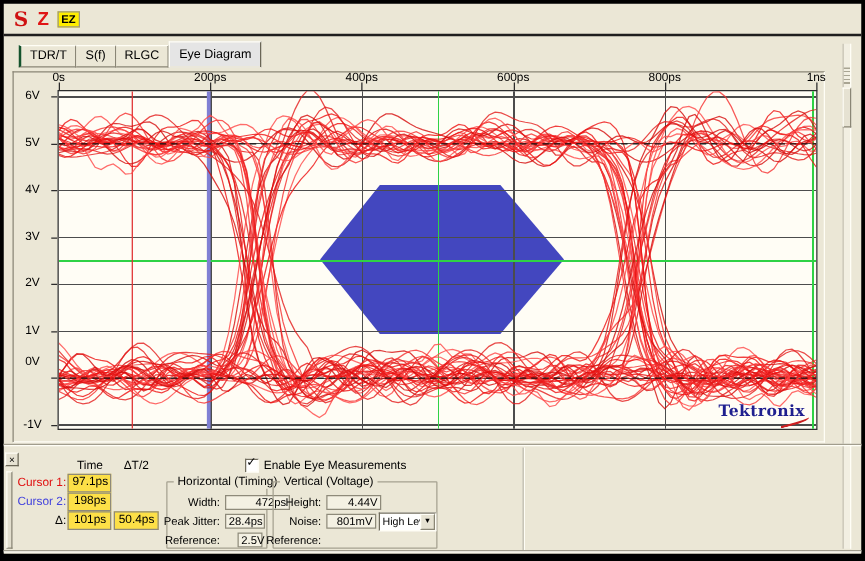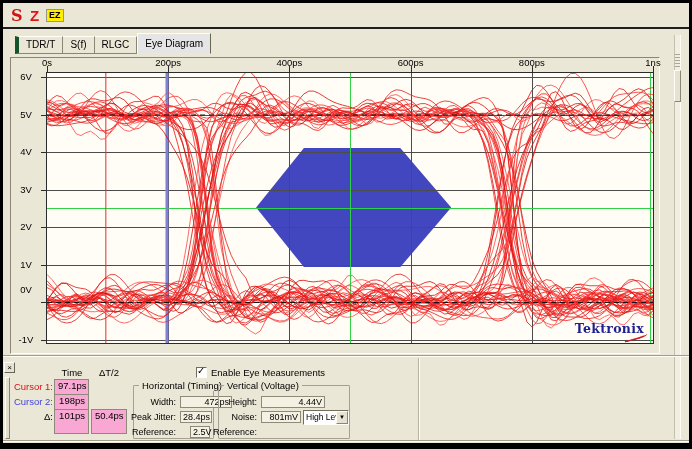--- a/index.html
+++ b/index.html
@@ -11,21 +11,21 @@
 
   
   .tb-s{left:11px;top:6px;color:#cf1212;font:bold 16px "DejaVu Serif",serif;}
   .tb-z{left:30px;top:7px;color:#e01515;font:bold 15px "Liberation Sans",sans-serif;}
   .tb-ez{left:46px;top:9px;background:#ffee00;color:#000;font:bold 9px "Liberation Sans",sans-serif;padding:1px 2px;border:1px solid #9a9684;line-height:9px;}
   .tbrule{left:3px;top:27px;width:686px;height:2px;background:#1f1f1f;}
 
   
   .tabbar{left:15px;top:33px;height:21px;display:flex;align-items:flex-end;}
   .tab{height:18px;padding:2px 7px 0;font-size:10px;background:#ebe7d6;border-top:1px solid #fffef6;border-right:1px solid #8a8676;border-bottom:1px solid #8a8676;white-space:nowrap;cursor:default;}
-  .tab:first-child{border-left:4px solid #14532d;}
+  .tab:first-child{border-left:2px solid #14532d;}
   .tab.active{height:21px;padding-top:4px;border:1px solid;border-color:#fffef6 #6a6656 #ece8d8 #fffef6;background:#e5e5e5;position:relative;z-index:2;}
 
   
   .plotpanel{left:10px;top:57px;width:650px;height:297px;border:1px solid;border-color:#8a8676 #fffef6 #fffef6 #8a8676;background:#ebe7d6;}
   .plotbox{left:46px;top:72px;width:608px;height:272px;border:1px solid #2b2b2b;background:#fffdf5;}
   .xlab{position:absolute;top:57px;width:44px;text-align:center;font-size:9.5px;}
   .xmark{position:absolute;top:66px;width:1px;height:7px;background:#2b2b2b;}
   .ylab{position:absolute;left:13px;width:26px;text-align:center;font-size:9.5px;}
   .ymark{position:absolute;left:41px;width:5px;height:1px;background:#2b2b2b;}
   .logo{position:absolute;right:9px;bottom:7px;font:bold 12.5px "DejaVu Serif",serif;color:#1f1f8f;letter-spacing:.3px;z-index:3;}
@@ -41,21 +41,21 @@
   .divv{left:418px;top:358px;width:2px;height:82px;border-left:1px solid #b7b3a3;background:#fffef6;}
   .pclose{left:4px;top:362px;width:11px;height:11px;background:#e6e2d2;border:1px solid;border-color:#fffef6 #6a6656 #6a6656 #fffef6;font-size:8px;line-height:8px;text-align:center;padding:0;cursor:default;}
   .pgrip{left:5px;top:377px;width:5px;height:62px;background:#e2decd;border:1px solid;border-color:#fffef6 #8a8676 #8a8676 #fffef6;}
 
   
   .hdr{font-size:9.5px;text-align:center;top:367px;}
   .hdr.time{left:54px;width:36px;}
   .hdr.dt2{left:90px;width:38px;}
   .rowlab{right:639px;white-space:nowrap;font-size:9.5px;}
   .c1{color:#e01010;} .c2{color:#4343dd;}
-  .fld{height:25px;background:#f9a8d4;border:1px solid #8e8a7a;font-size:9.5px;text-align:right;padding:0 3px;line-height:11px;}
+  .fld{height:15px;background:#fde047;border:1px solid #8e8a7a;font-size:9.5px;text-align:right;padding:0 3px;line-height:11px;}
   .cb{left:196px;top:367px;width:11px;height:11px;background:#fff;border:1px solid;border-color:#716d5d #fffef6 #fffef6 #716d5d;}
   .cbcheck{position:absolute;left:0px;top:-2px;font-size:10px;line-height:10px;}
   .cblab{left:211px;top:367px;font-size:9.5px;white-space:nowrap;}
   .grp{top:385px;height:54px;border:1px solid #a5a190;border-radius:1px;}
   .grp .legend{position:absolute;top:-6px;left:5px;background:#ebe7d6;padding:0 3px;font-size:9.5px;white-space:nowrap;}
   .glab{position:absolute;white-space:nowrap;font-size:9px;}
   .gfld{position:absolute;height:12px;background:#f4f1e3;border:1px solid #8e8a7a;font-size:9px;text-align:right;padding:0 2px;line-height:10px;}
   .combo{position:absolute;left:84px;top:24px;width:46px;height:15px;background:#fff;border:1px solid;border-color:#716d5d #fffef6 #fffef6 #716d5d;font-size:8.5px;line-height:13px;padding-left:2px;white-space:nowrap;overflow:hidden;}
   .combo-btn{position:absolute;right:0px;top:0px;width:12px;height:13px;background:#e6e2d2;border:1px solid;border-color:#fffef6 #8a8676 #8a8676 #fffef6;font-size:6px;text-align:center;line-height:11px;}
 </style>
@@ -221,21 +221,21 @@
     <div class="gfld" style="left:46px;top:10px;width:52px;">472ps</div>
     <span class="glab" style="right:37px;top:26px;">Peak Jitter:</span>
     <div class="gfld" style="left:46px;top:25px;width:32px;">28.4ps</div>
     <span class="glab" style="right:37px;top:41px;">Reference:</span>
     <div class="gfld" style="left:56px;top:40px;width:20px;">2.5V</div>
   </div>
 
   <div class="abs grp" style="left:218px;width:132px;">
     <span class="legend">Vertical (Voltage)</span>
     <span class="glab" style="right:92px;top:11px;">Height:</span>
-    <div class="gfld" style="left:42px;top:10px;width:64px;">4.44V</div>
+    <div class="gfld" style="left:42px;top:10px;width:44px;">4.44V</div>
     <span class="glab" style="right:92px;top:26px;">Noise:</span>
     <div class="gfld" style="left:42px;top:25px;width:40px;">801mV</div>
     <div class="combo">
       <span>High Level</span>
       <span class="combo-btn">▼</span>
     </div>
     <span class="glab" style="right:92px;top:41px;">Reference:</span>
     <div class="gfld" style="left:42px;top:40px;width:16px;margin-top:44px;">500ps</div>
   </div>
 

